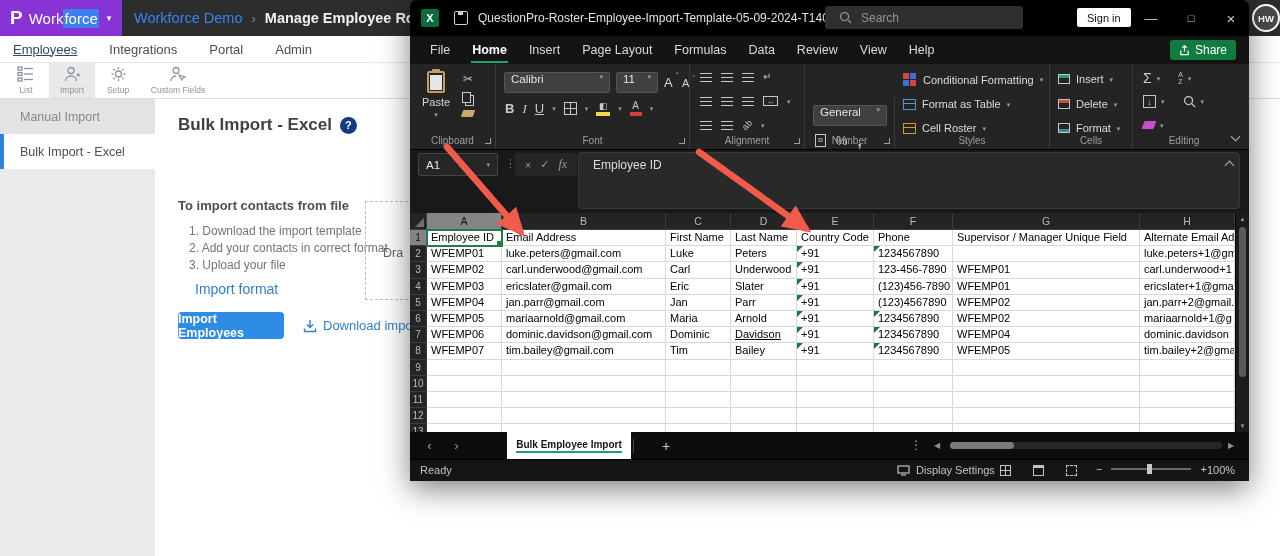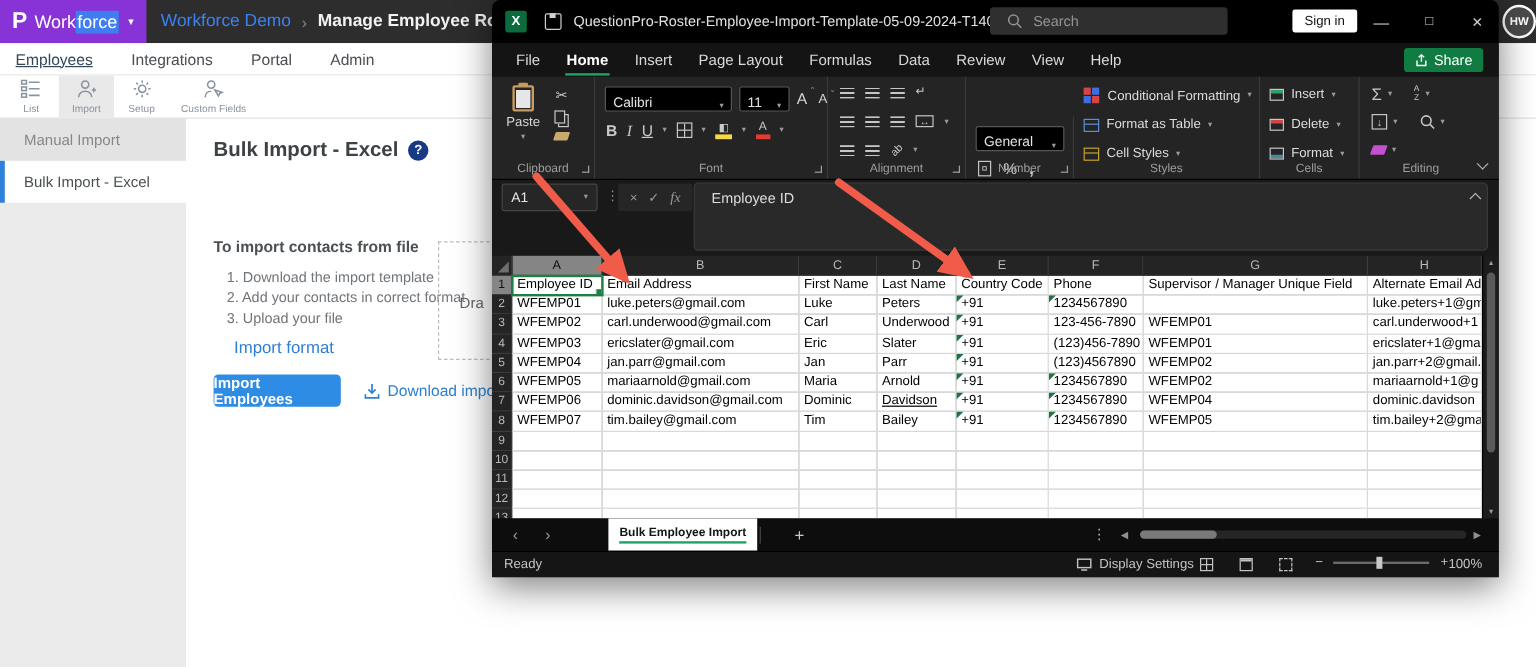--- a/index.html
+++ b/index.html
@@ -78,22 +78,22 @@
   .caret-s{color:#9a9a9a;font-size:7px;line-height:1;}
   .bars{width:12px;height:9px;background:repeating-linear-gradient(to bottom,#c6c6c6 0 1.5px,transparent 1.5px 4px);}
   .paste{position:absolute;left:6px;top:7px;width:40px;display:flex;flex-direction:column;align-items:center;gap:3px;
          color:#d6d6d6;font-size:11px;}
   .clipic{width:18px;height:22px;border:2px solid #c99c5e;border-radius:2px;position:relative;}
   .clipic::before{content:"";position:absolute;left:3px;top:-4px;width:8px;height:3px;background:#c99c5e;border-radius:1px;}
   .clipic::after{content:"";position:absolute;left:1px;top:2px;right:1px;bottom:1px;background:#e6e6e6;}
   .cb-col{position:absolute;left:52px;top:9px;display:flex;flex-direction:column;gap:7px;align-items:center;}
   .copyic{width:9px;height:11px;border:1px solid #c8c8c8;box-shadow:3px 3px 0 -1px #242424,3px 3px 0 0 #c8c8c8;margin-right:3px;}
   .paintic{width:12px;height:7px;background:#c9a96e;transform:skewX(-18deg);border-radius:1px;}
-  .combo{position:absolute;height:21px;background:#000000;border:1px solid #565656;border-radius:2px;display:flex;
-         align-items:flex-end;justify-content:space-between;padding:0 6px;font-size:11.5px;color:#e3e3e3;}
+  .combo{position:absolute;height:21px;background:#404040;border:1px solid #565656;border-radius:2px;display:flex;
+         align-items:flex-start;justify-content:space-between;padding:0 6px;font-size:11.5px;color:#e3e3e3;}
   .fontrow{position:absolute;left:9px;top:37px;display:flex;align-items:center;gap:8px;}
   .bld{font-weight:bold;font-size:13px;}.itl{font-style:italic;font-size:13px;font-family:"Liberation Serif",serif;}
   .und{text-decoration:underline;font-size:13px;}
   .bordgrid{width:13px;height:13px;border:1px solid #c8c8c8;
     background:linear-gradient(#c8c8c8,#c8c8c8) center/100% 1px no-repeat,linear-gradient(#c8c8c8,#c8c8c8) center/1px 100% no-repeat;}
   .colstack{display:flex;flex-direction:column;align-items:center;gap:1px;}
   .fillbar{width:14px;height:4px;background:#f7d842;}
   .redbar{width:12px;height:4px;background:#e03c32;}
   .grow-font{font-size:13px;color:#d6d6d6;position:relative;}
   .grow-font::after{content:"ˆ";position:absolute;top:-4px;right:-6px;font-size:9px;color:#9a9a9a;}
@@ -414,21 +414,21 @@
           <span>Conditional Formatting</span>
           <span class="caret-s">▾</span>
         </div>
         <div class="stylerow" style="top:34px;">
           <span class="fatic"></span>
           <span>Format as Table</span>
           <span class="caret-s">▾</span>
         </div>
         <div class="stylerow" style="top:58px;">
           <span class="csic"></span>
-          <span>Cell Styles</span>
+          <span>Cell Roster</span>
           <span class="caret-s">▾</span>
         </div>
         <span class="rglabel">Styles</span>
       </div>
 
       <div class="rgroup" style="left:640px;width:83px;">
         <div class="stylerow" style="top:9px;">
           <span class="insic"></span>
           <span>Insert</span>
           <span class="caret-s">▾</span>

